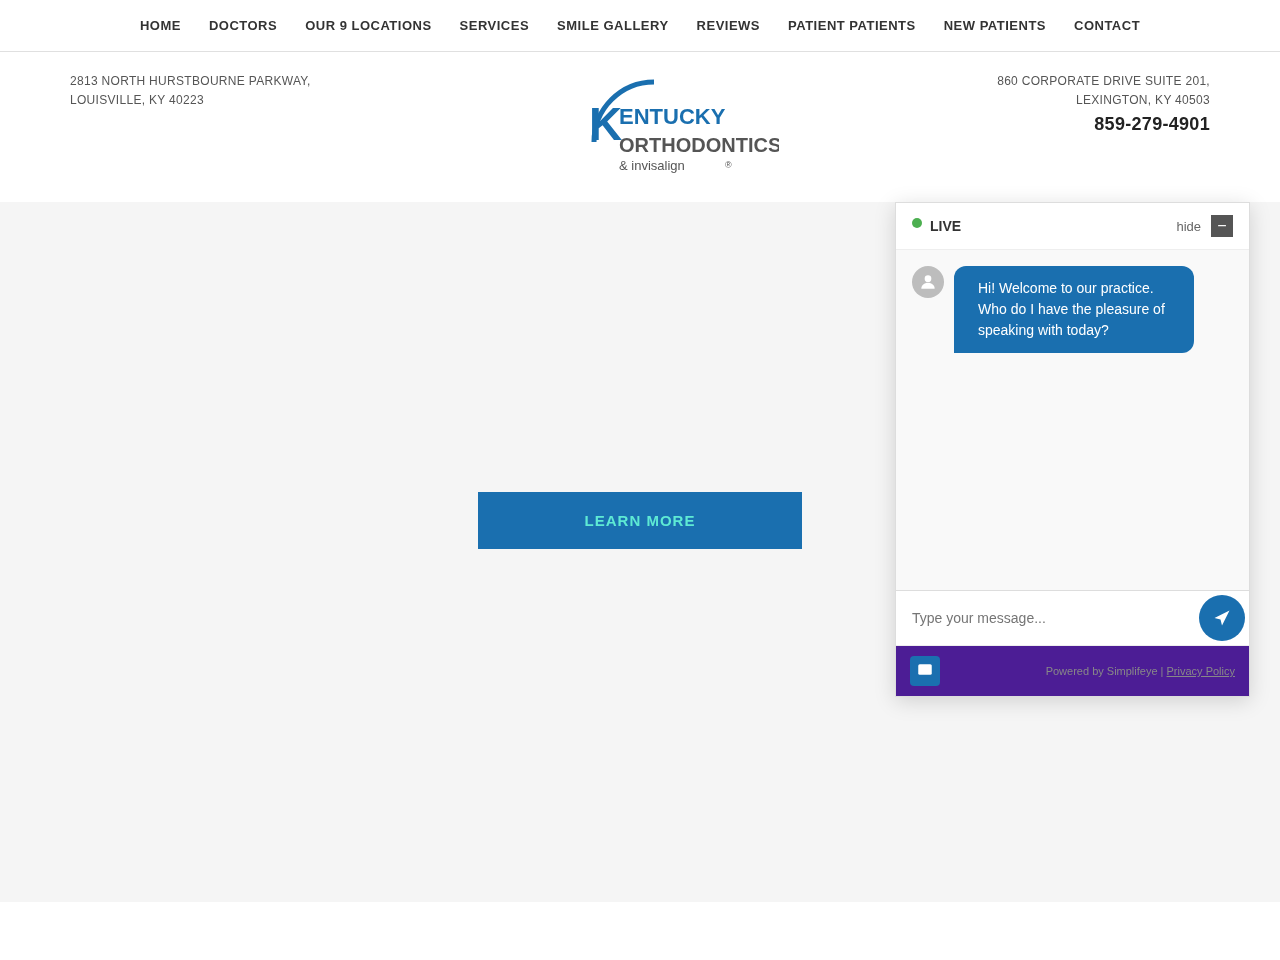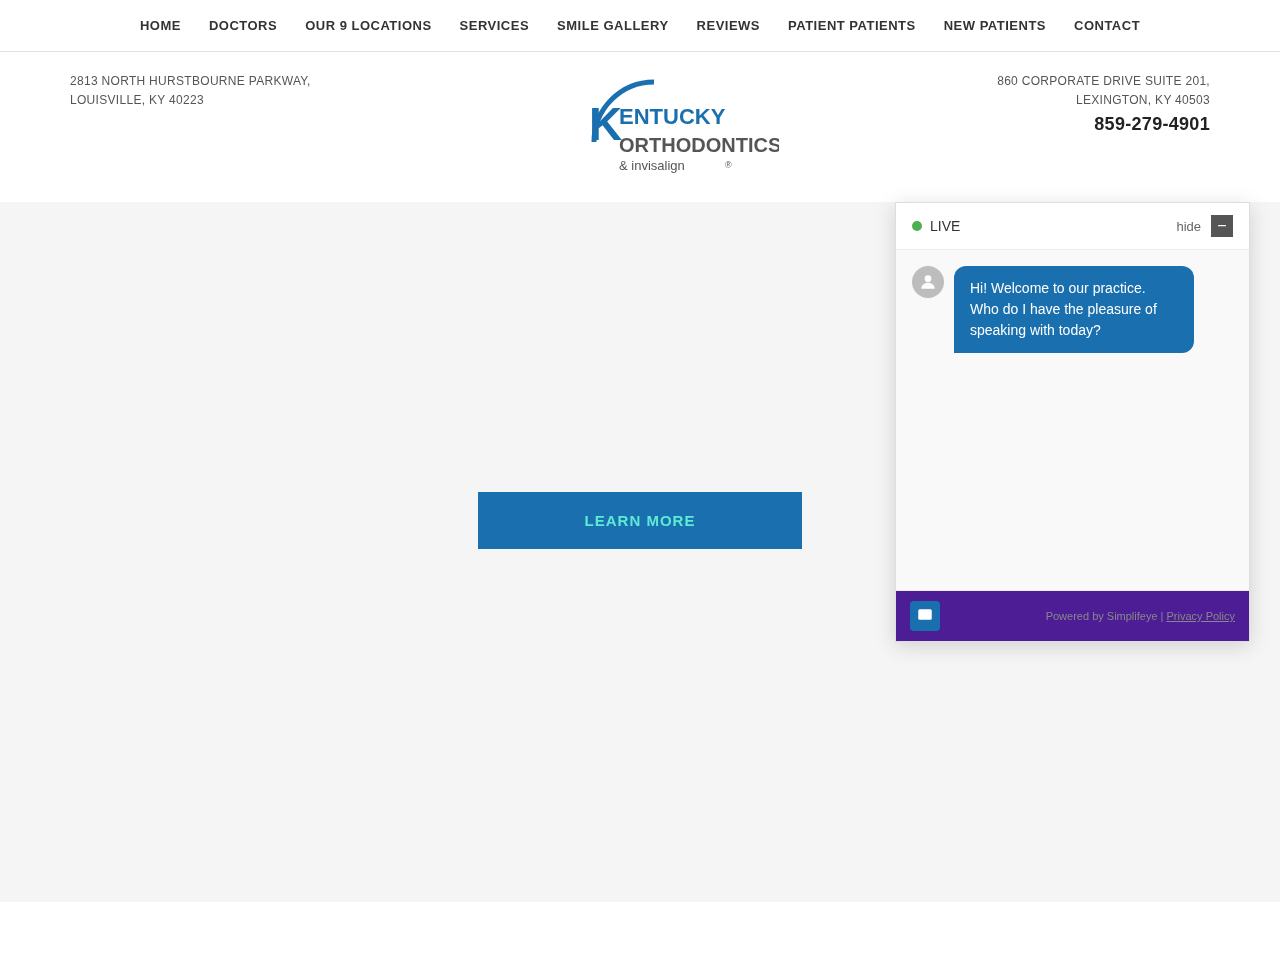--- a/index.html
+++ b/index.html
@@ -97,23 +97,22 @@
     .chat-header {
       display: flex;
       align-items: center;
       justify-content: space-between;
       padding: 12px 16px;
       background: #fff;
       border-bottom: 1px solid #eee;
     }
     .chat-live-indicator {
       display: flex;
-      align-items: center;
       gap: 8px;
-      font-weight: 400;
+      font-weight: 700;
       font-size: 14px;
       color: #333;
     }
     .live-dot {
       width: 10px;
       height: 10px;
       border-radius: 50%;
       background: #4caf50;
       display: inline-block;
     }
@@ -167,21 +166,21 @@
       align-items: center;
       justify-content: center;
       flex-shrink: 0;
     }
     .chat-avatar svg { width: 20px; height: 20px; fill: #fff; }
 
     .chat-bubble {
       background: #1a6faf;
       color: #fff;
       border-radius: 12px 12px 12px 0;
-      padding: 12px 16px;
+      padding: 12px 24px;
       font-size: 14px;
       line-height: 1.5;
       max-width: 240px;
     }
 
     .chat-input-row {
       display: flex;
       align-items: center;
       border-top: 1px solid #ddd;
       background: #fff;
@@ -301,20 +300,28 @@
 
           <svg viewBox="0 0 24 24">
             <circle cx="12" cy="8" r="4"></circle>
             <path d="M4 20c0-4 3.6-7 8-7s8 3 8 7"></path>
           </svg>
         </div>
         <div class="chat-bubble">Hi!  Welcome to our practice.  Who do I have the pleasure of speaking with today?</div>
       </div>
     </div>
 
+    <div class="chat-input-row">
+      <input class="chat-input" type="text" placeholder="Type your message..." style="">
+      <button class="chat-send-btn">
+        <svg viewBox="0 0 24 24">
+          <path d="M2 12l20-10-10 20-2-8-8-2z"></path>
+        </svg>
+      </button>
+    </div>
 
     <div class="chat-footer">
       <div class="chat-footer-logo">
         <svg viewBox="0 0 24 24">
           <rect x="3" y="3" width="18" height="14" rx="2"></rect>
           <path d="M8 21h8M12 17v4"></path>
         </svg>
       </div>
       <div class="chat-footer-text">
         <span>Powered by Simplifeye</span>

